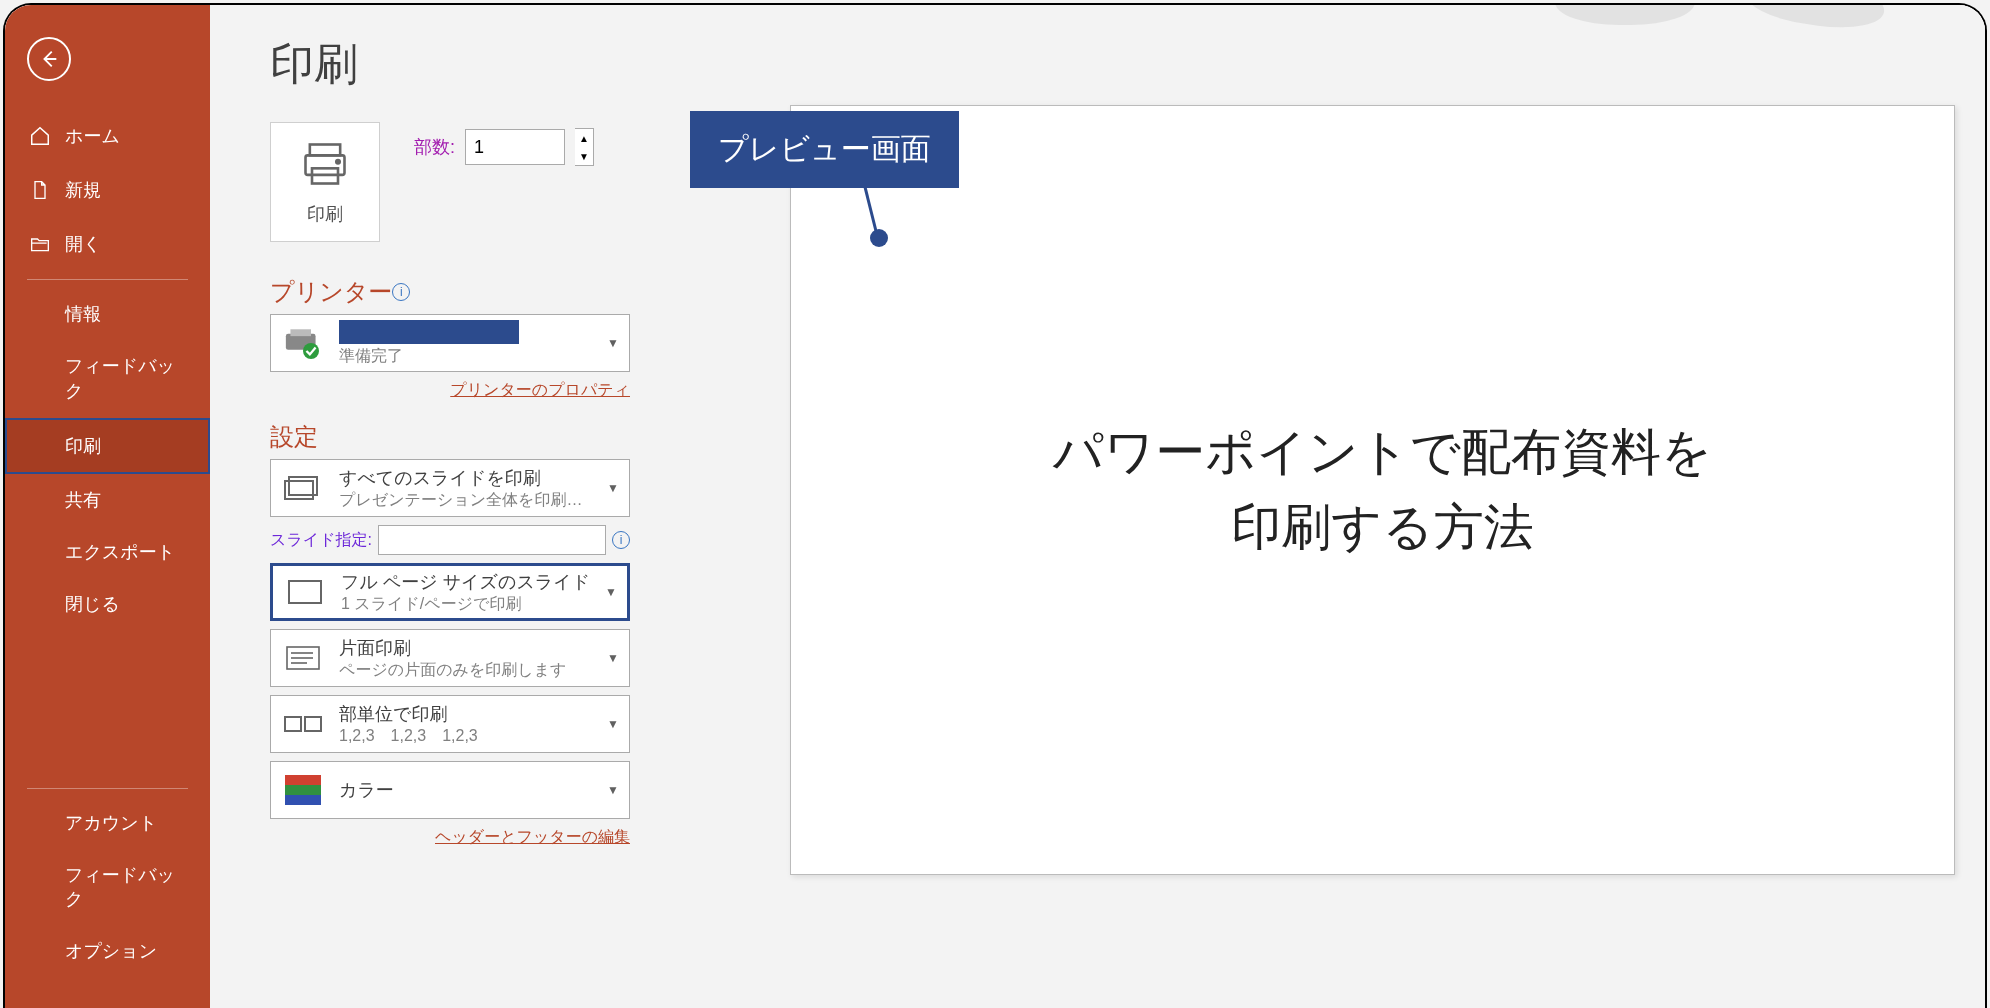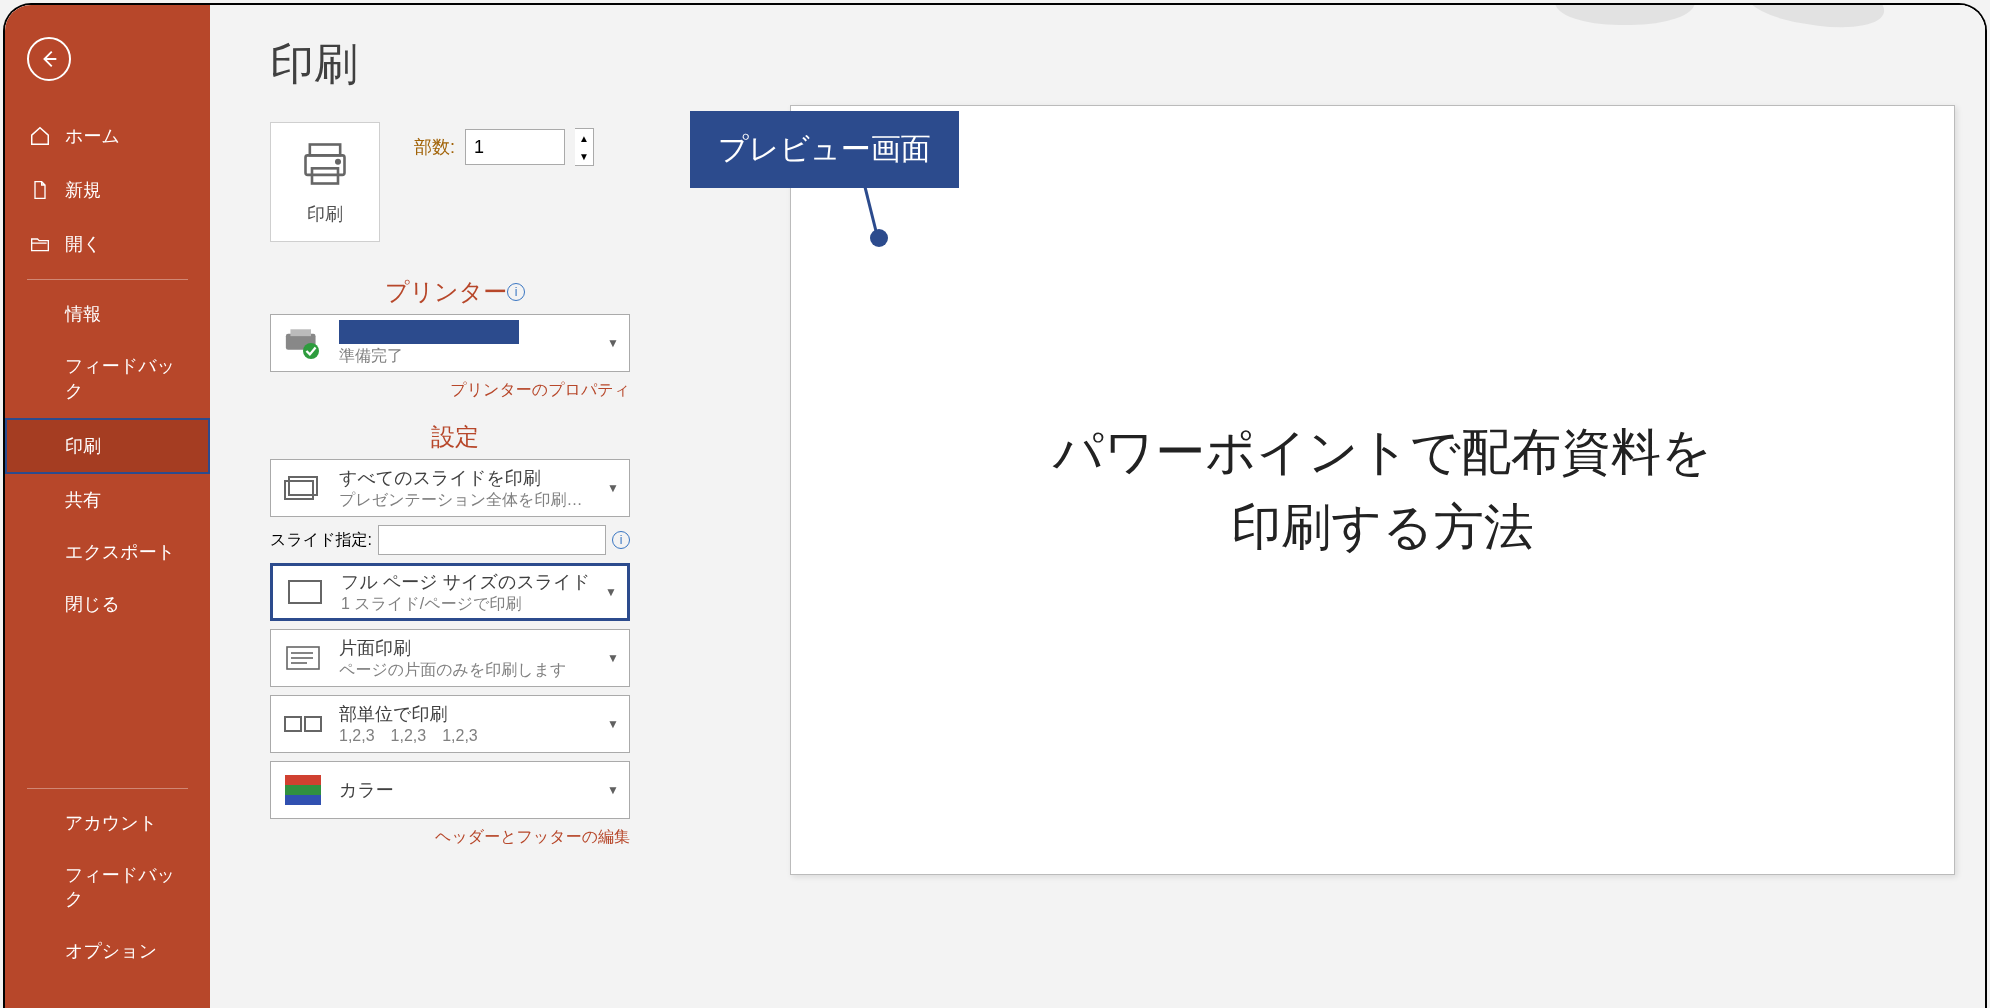--- a/index.html
+++ b/index.html
@@ -162,21 +162,21 @@
       color: #505050;
     }
     .copies-row {
       display: flex;
       align-items: center;
       gap: 10px;
       margin-top: 6px;
     }
     .copies-label {
       font-size: 18px;
-      color: #a16207;
+      color: #a21caf;
     }
     .copies-input {
       width: 100px;
       height: 36px;
       border: 1px solid #aaa;
       background: #fff;
       font-size: 18px;
       padding: 0 8px;
     }
     .spinner-btns {
@@ -192,21 +192,21 @@
       display: flex;
       align-items: center;
       justify-content: center;
       cursor: pointer;
       background: #fff;
     }
 
     .section-header {
       display: flex;
       align-items: center;
-      justify-content: center;
+      justify-content: flex-start;
       margin-bottom: 6px;
     }
     .section-title {
       font-size: 24px;
       color: #b7472a;
       font-weight: 400;
     }
     .info-icon {
       width: 18px;
       height: 18px;
@@ -275,33 +275,34 @@
     }
 
     .link-row {
       text-align: right;
       width: 360px;
       margin-bottom: 20px;
     }
     .link-row a {
       color: #b7472a;
       font-size: 16px;
+      text-decoration: underline;
       cursor: pointer;
     }
 
     .slide-spec-row {
       display: flex;
       align-items: center;
       width: 360px;
       margin: 6px 0 8px 0;
       gap: 6px;
     }
     .slide-spec-label {
       font-size: 16px;
-      color: #000000;
+      color: #6d28d9;
       white-space: nowrap;
     }
     .slide-spec-input {
       flex: 1;
       height: 30px;
       border: 1px solid #aaa;
       background: #fff;
     }
 
     .color-swatch {

